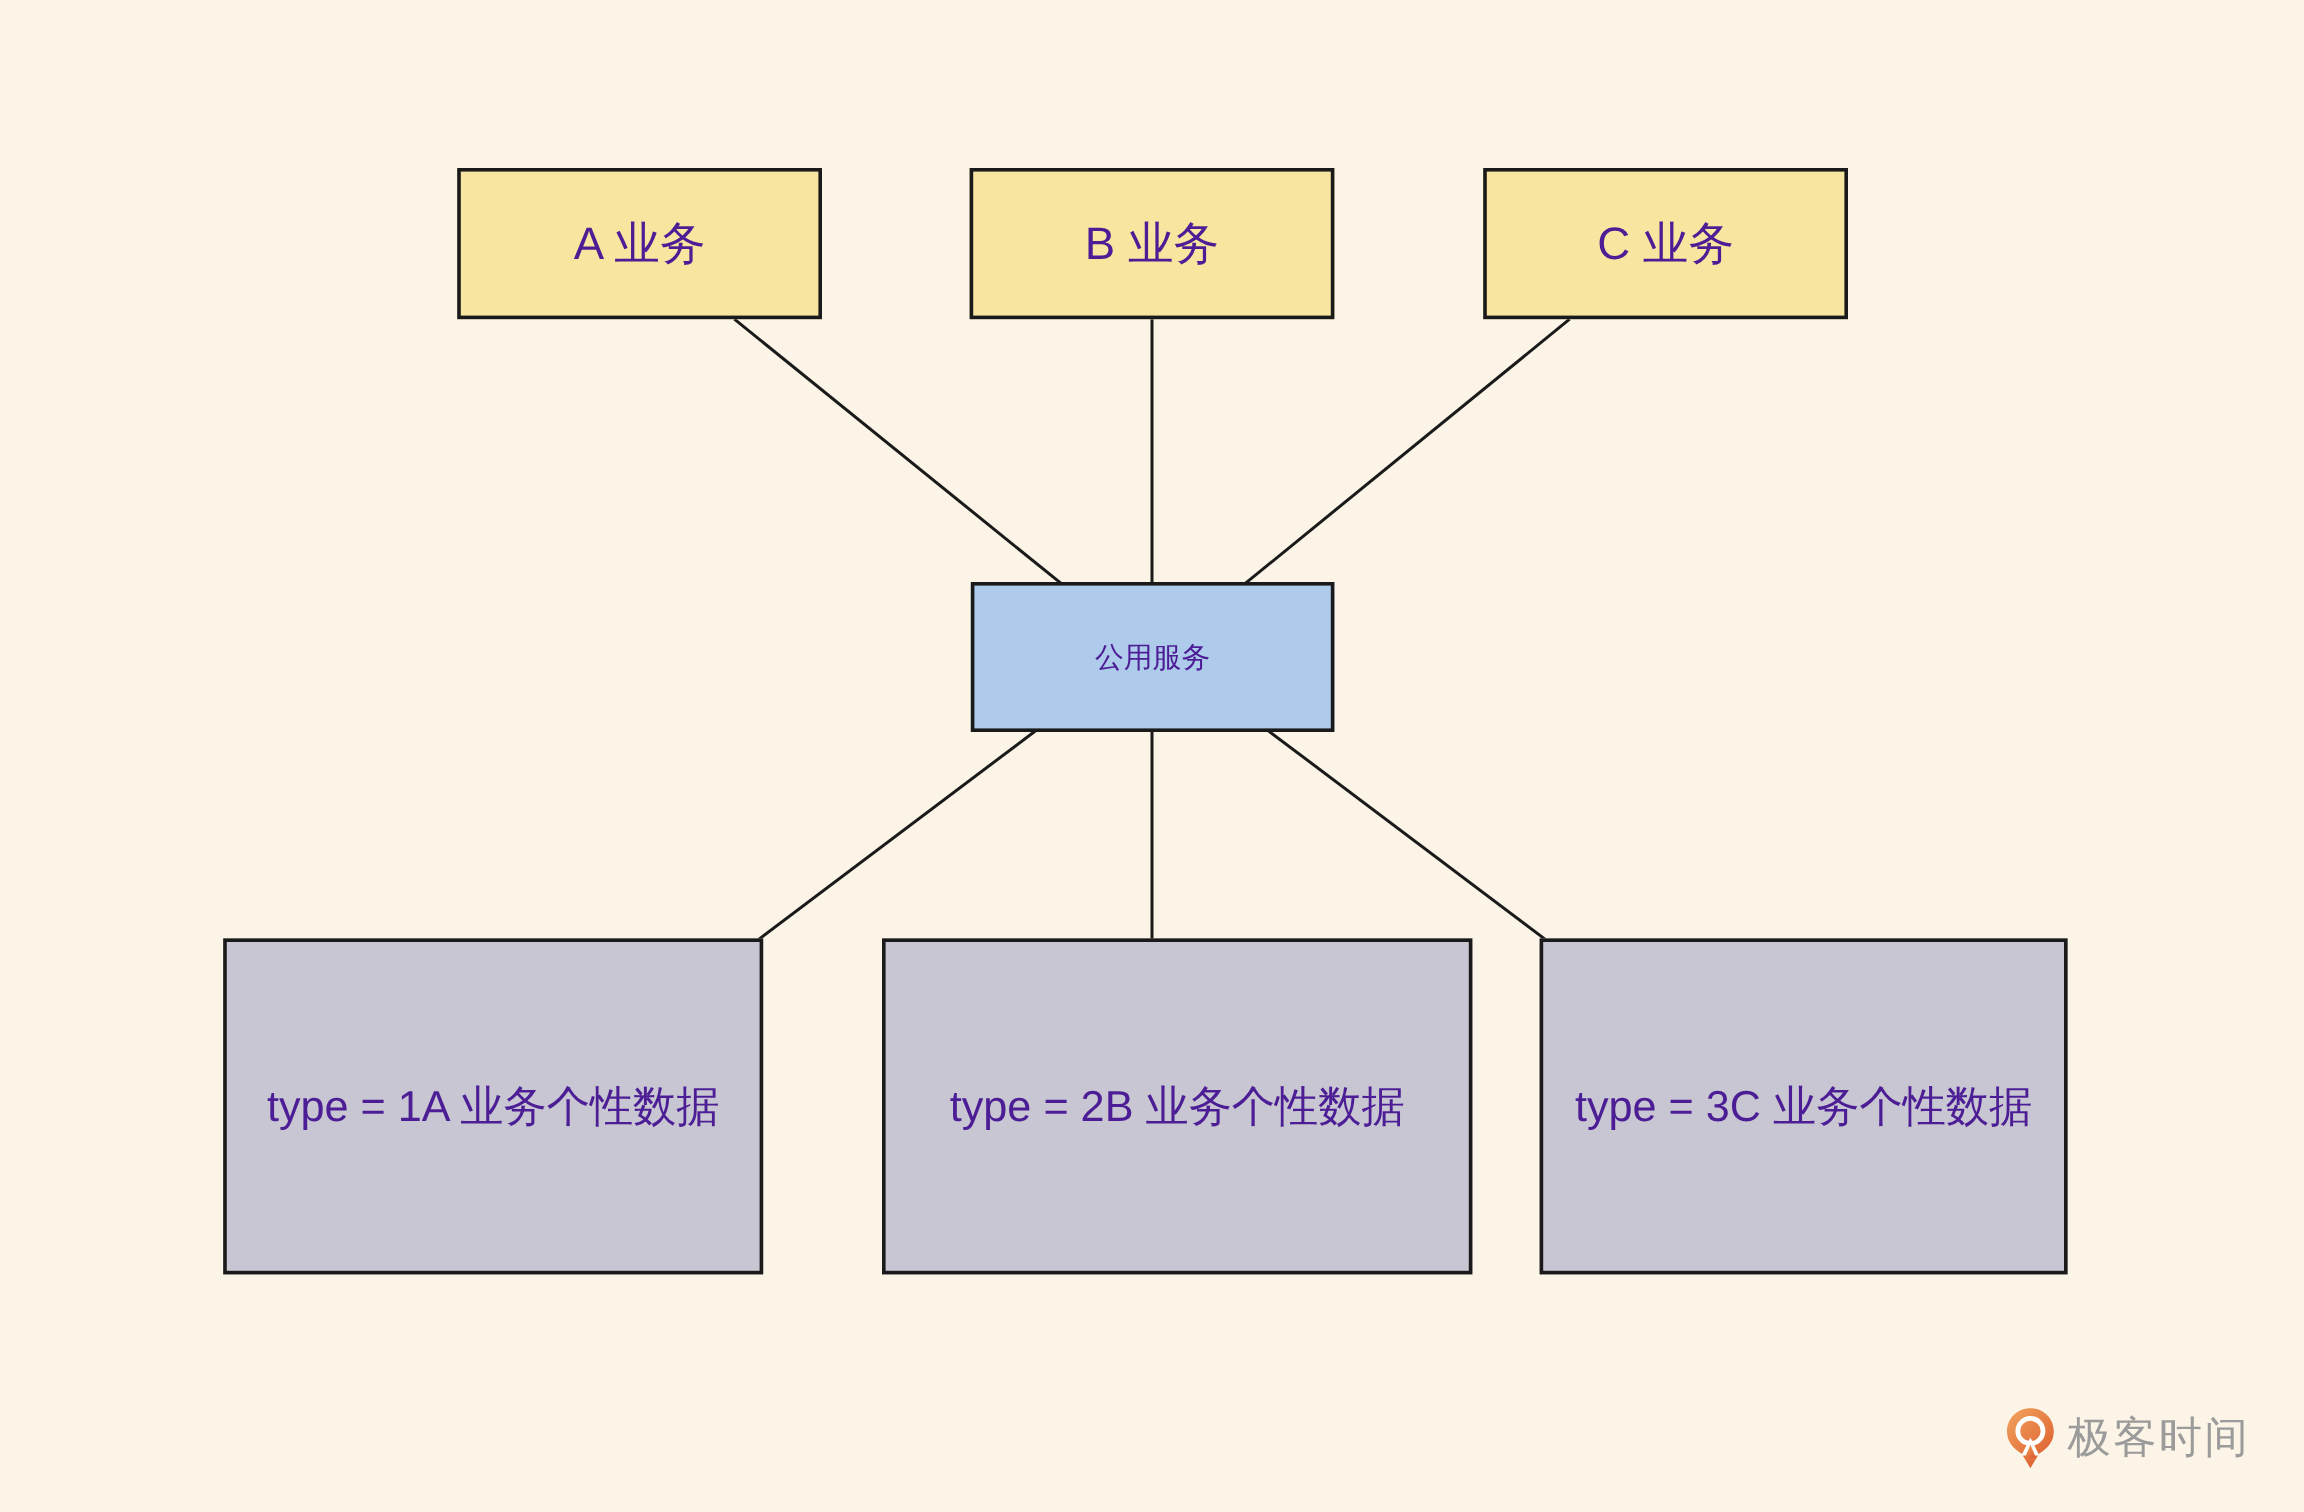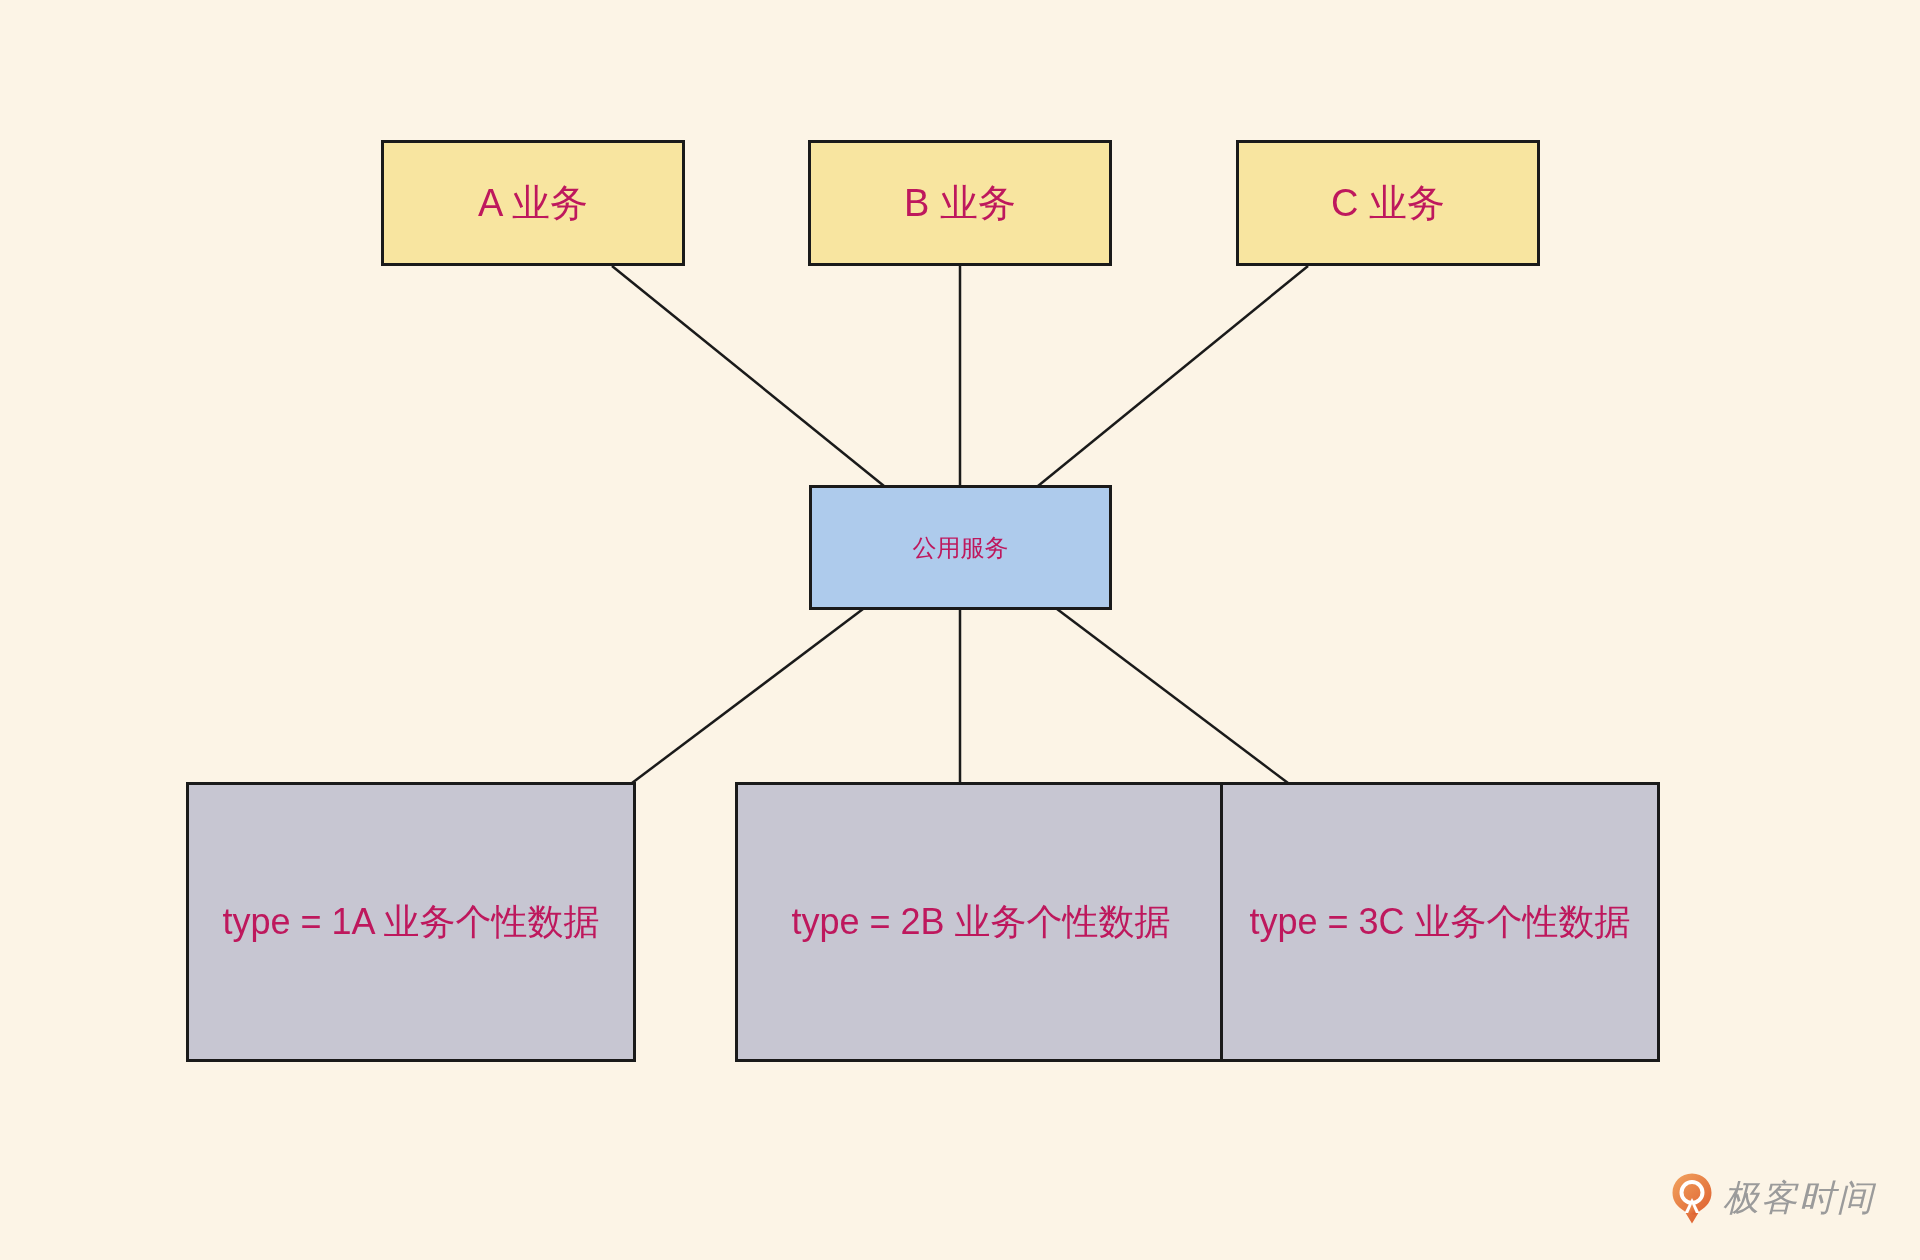--- a/index.html
+++ b/index.html
@@ -26,21 +26,21 @@
     position:absolute;left:0;top:0;width:1920px;height:1260px;
     z-index:1;
   }
   .node{
     position:absolute;
     border:3px solid var(--line);
     display:flex;
     align-items:center;
     justify-content:center;
     text-align:center;
-    color:#be185d;
+    color:#4c1d95;
     z-index:2;
   }
   .node-top{
     background:var(--yellow);
     width:304px;height:126px;top:140px;
     font-size:38px;
   }
   .node-top.a{left:381px;}
   .node-top.b{left:808px;}
   .node-top.c{left:1236px;}
@@ -54,30 +54,29 @@
     top:782px;height:280px;
     font-size:36px;
     flex-direction:row;
   }
   .node-bottom .bline{
     line-height:58px;
     display:block;
   }
   .node-bottom.n1{left:186px;width:450px;}
   .node-bottom.n2{left:735px;width:492px;}
-  .node-bottom.n3{left:1220px;width:440px;}
+  .node-bottom.n3{left:1283px;width:440px;}
   .brand{
     position:absolute;
     left:1672px;top:1172px;
     height:52px;
     display:flex;
     align-items:center;
     gap:11px;
     z-index:2;
-    font-style:italic;
   }
   .brand-icon{
     width:40px;height:51px;
     flex:0 0 auto;
   }
   .brand-name{
     font-size:36px;
     color:var(--brand-text);
     letter-spacing:2px;
     white-space:nowrap;

